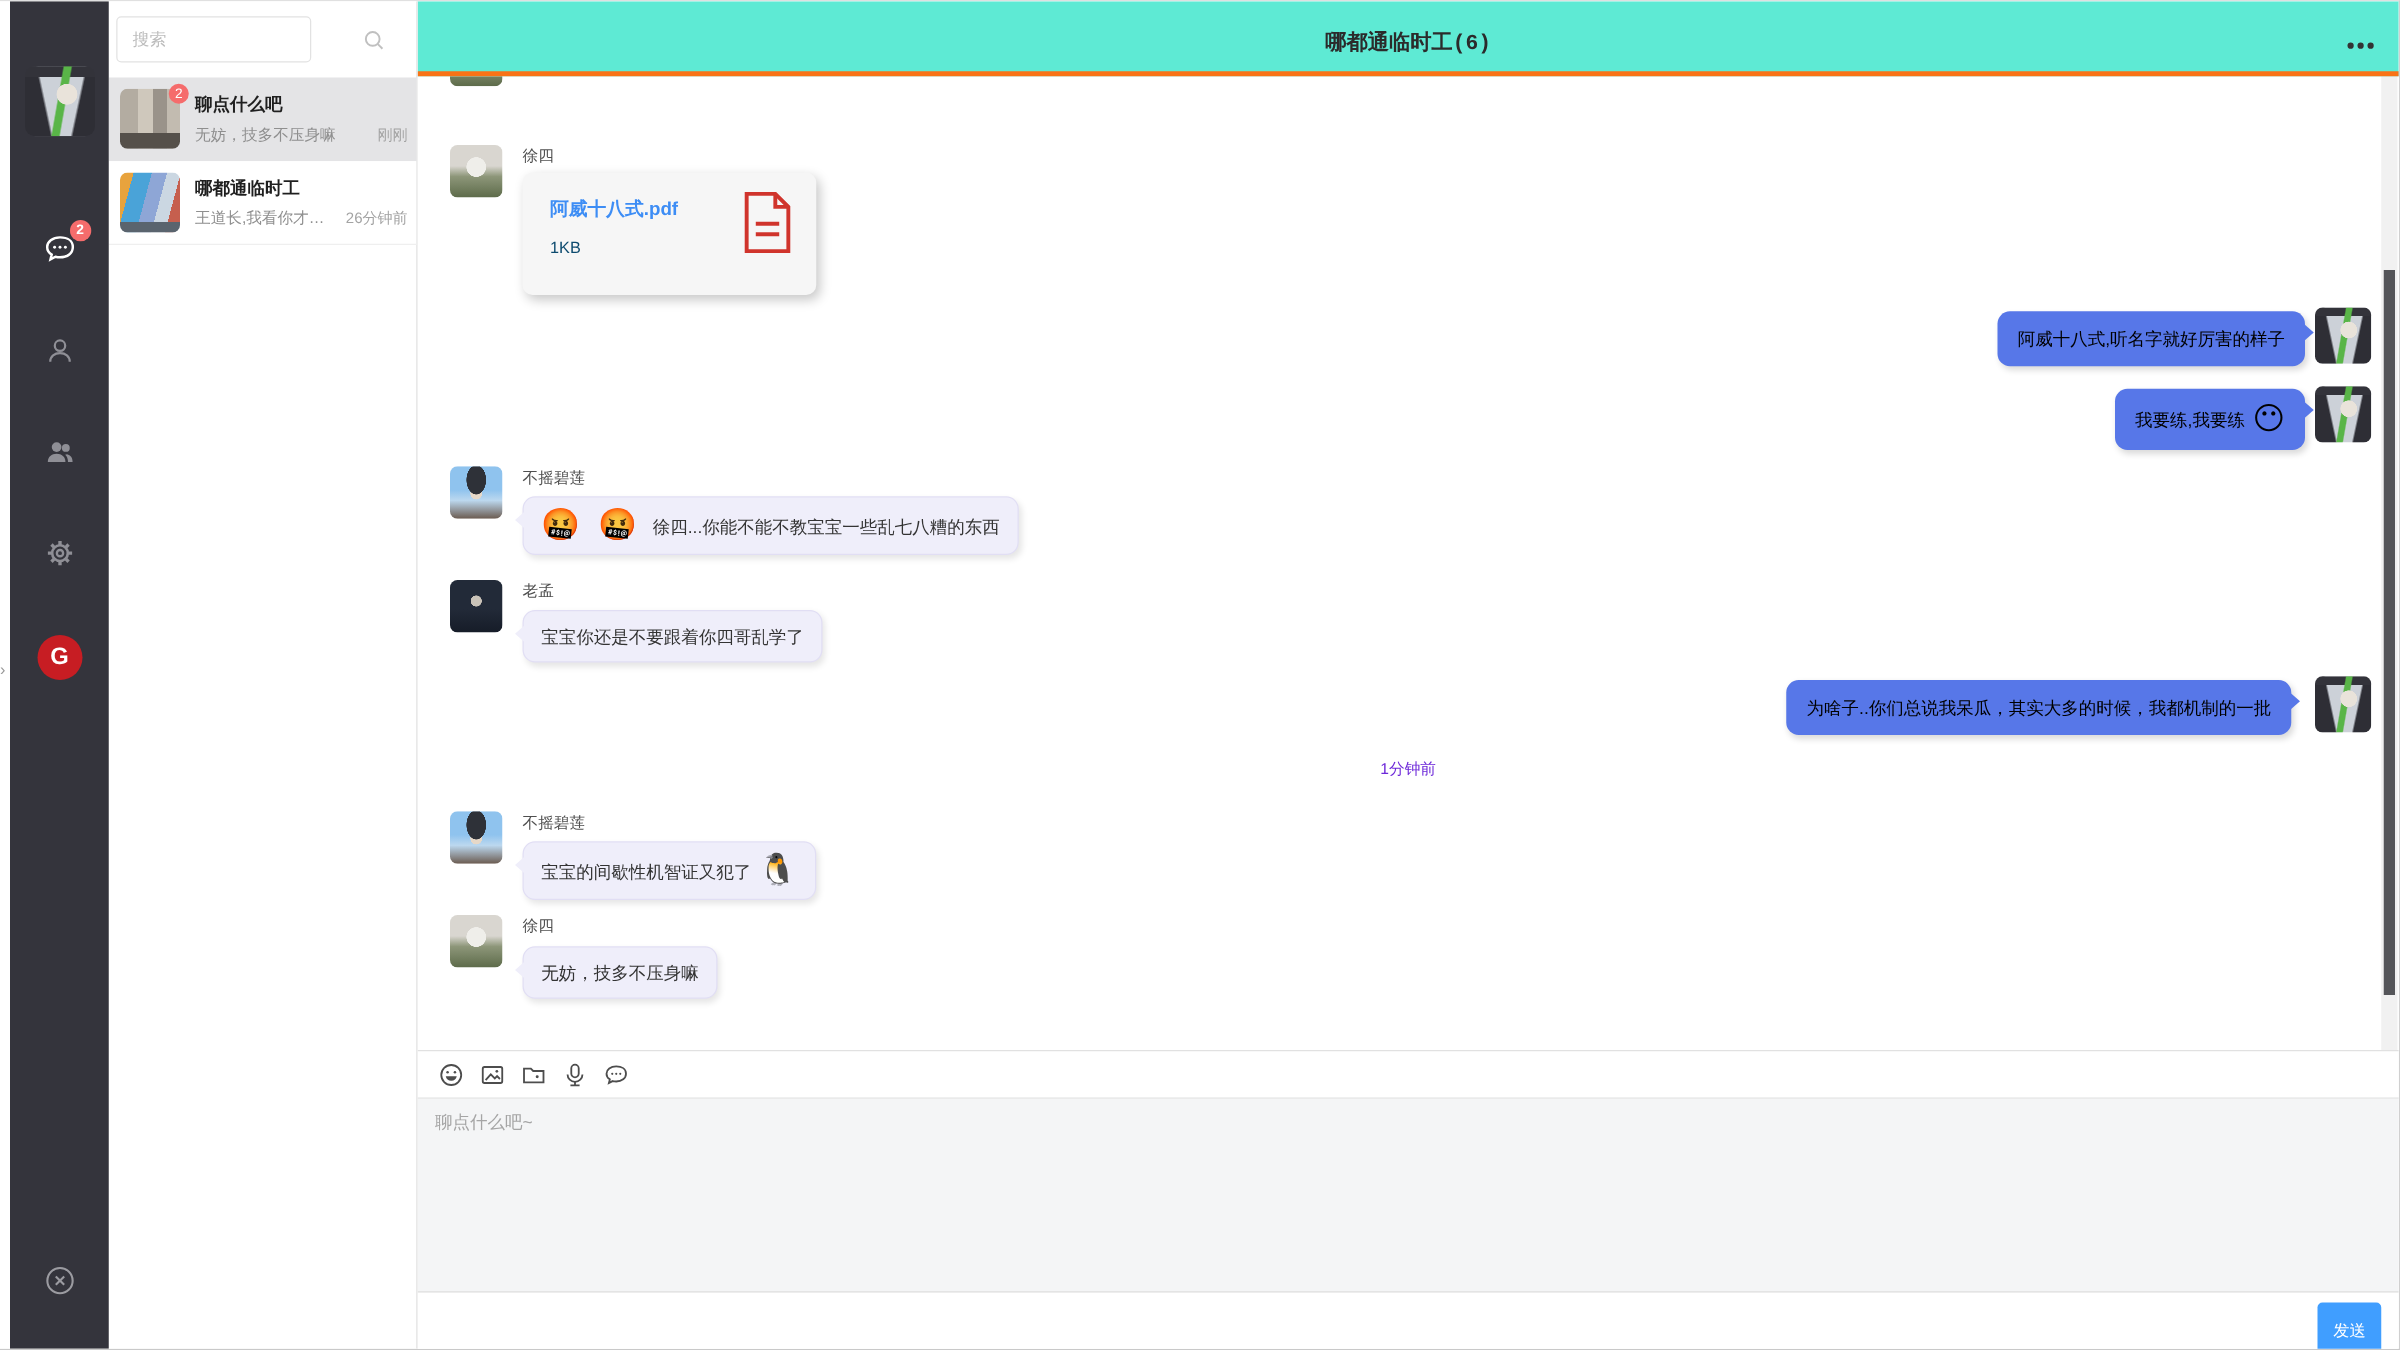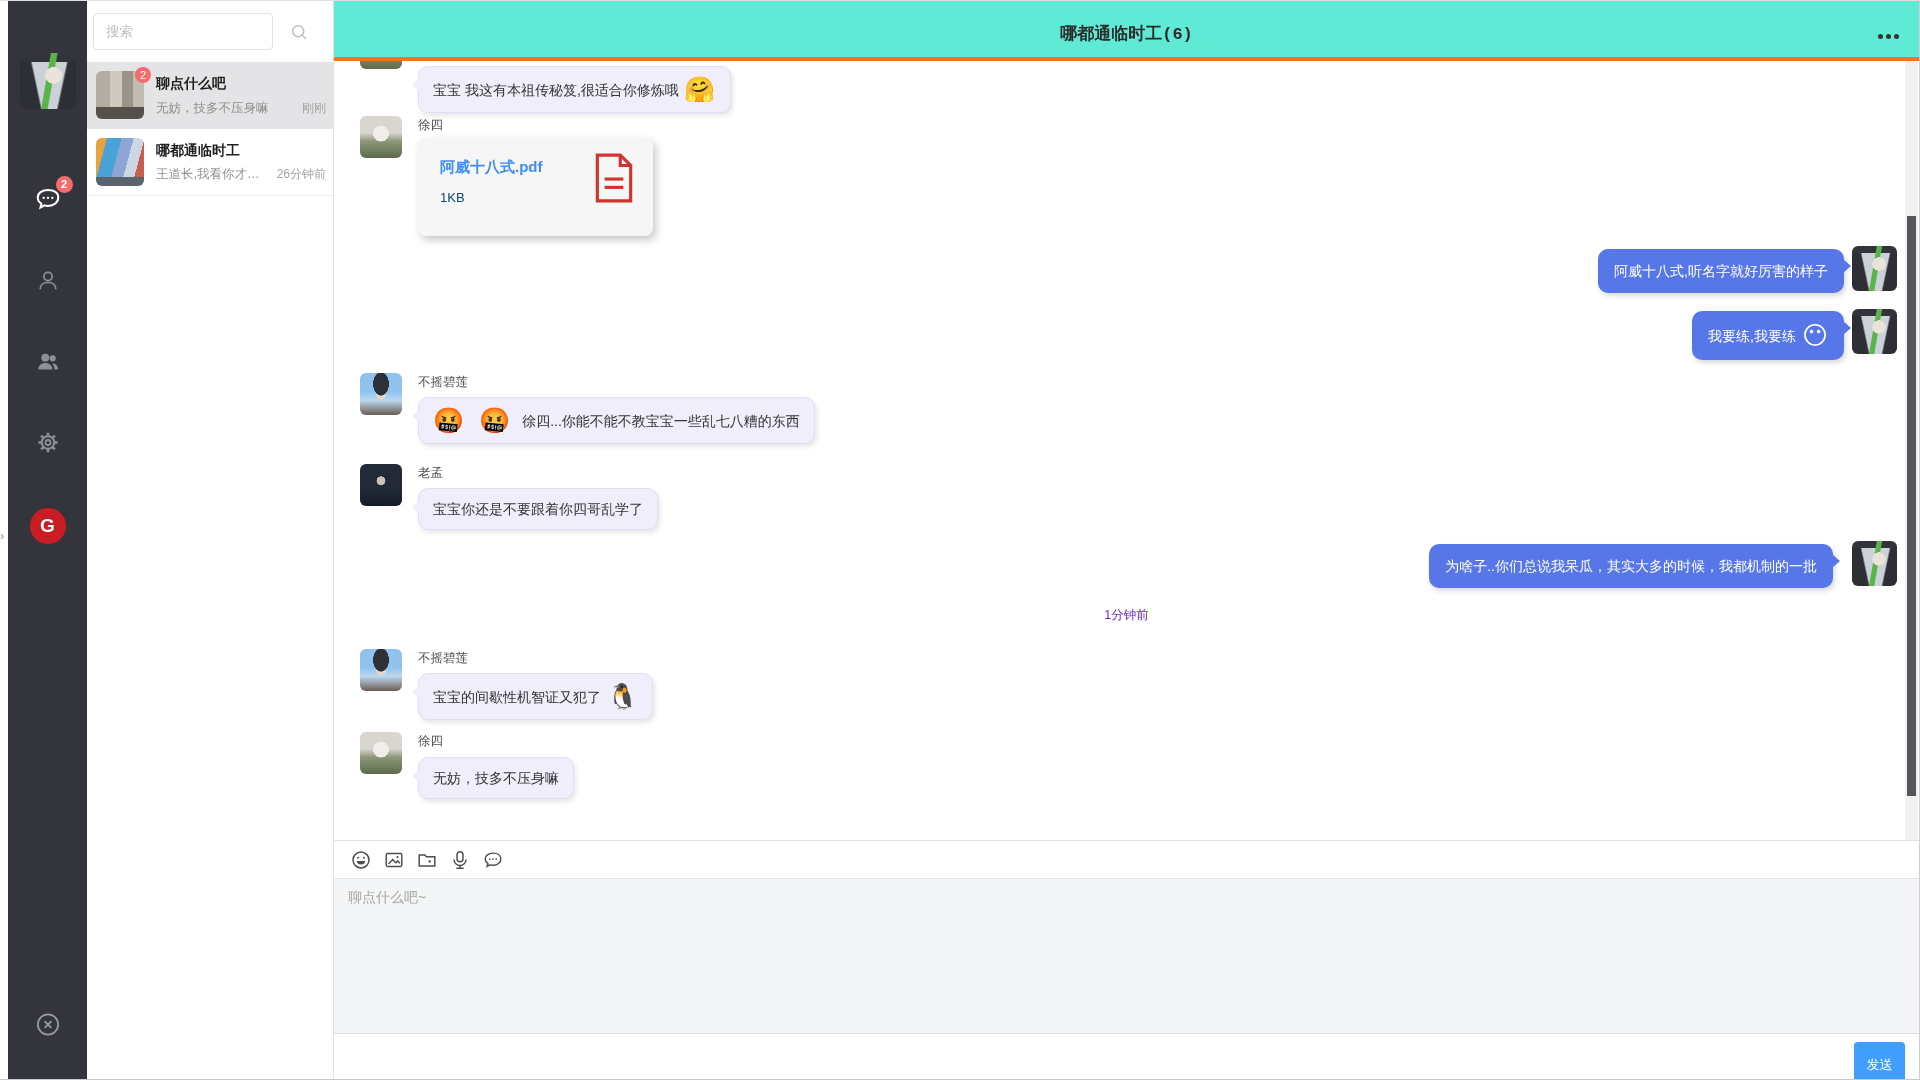--- a/index.html
+++ b/index.html
@@ -27,21 +27,21 @@
   .nav-group  { top:348px; }
   .nav-gear   { top:429px; }
   .badge { position:absolute; top:-9px; right:-11px; min-width:17px; height:17px; padding:0 4px; border-radius:9px;
            background:#f56c6c; color:#fff; font-size:11px; line-height:17px; text-align:center; font-weight:bold;}
   .logo-g { position:absolute; left:50%; transform:translateX(-50%); top:507px; width:36px; height:36px; border-radius:50%;
             background:#c71d23; color:#fff; font-weight:bold; font-size:19px; line-height:36px; text-align:center; cursor:pointer;}
   .nav-close { position:absolute; left:50%; transform:translateX(-50%); top:1010px; cursor:pointer;}
 
   
   .chatlist { position:absolute; left:87px; top:0; width:247px; height:100%; background:#fff; border-right:1px solid #e2e2e2; z-index:3;}
-  .search-input { position:absolute; left:6px; top:12px; width:180px; height:37px; border:1px solid #e2e2e2; border-radius:4px;
+  .search-input { position:absolute; left:6px; top:12px; width:156px; height:37px; border:1px solid #e2e2e2; border-radius:4px;
                   padding:0 12px; font-size:13.5px; color:#333; outline:none; font-family:inherit;}
   .search-input::placeholder { color:#bcbcbc; }
   .search-btn { position:absolute; left:202px; top:21px; width:22px; height:22px; cursor:pointer;}
   .list-item { position:absolute; left:0; width:100%; height:67px; cursor:pointer; border-bottom:1px solid #efefef;}
   .li-1 { top:61px; background:#e4e4e6; border-bottom:none;}
   .li-2 { top:128px; background:#fff;}
   .li-avatar { position:absolute; left:9px; top:9px; width:48px; height:48px; border-radius:6px;}
   .av-group1 { background:
       linear-gradient(0deg, #55504a 0 26%, rgba(0,0,0,0) 26%),
       linear-gradient(90deg, #b3aca1 0 30%, #cfc8bc 30% 55%, #9a938a 55% 78%, #c2bbb0 78%);}
@@ -84,21 +84,21 @@
       linear-gradient(-78deg, #2e2e35 0 26%, rgba(0,0,0,0) 29%),
       #ccd1d8;}
 
   .sender-name { position:absolute; font-size:12.5px; color:#4f4f4f; }
   .bubble-in { position:absolute; display:inline-flex; align-items:center; max-width:720px;
       background:#efeefa; border:1px solid #e1def4; border-radius:10px; padding:10px 14px;
       font-size:14px; color:#333; line-height:20px; box-shadow:2px 3px 5px rgba(0,0,0,0.10);}
   .bubble-in::before { content:''; position:absolute; left:-7px; top:11px;
       border:7px solid rgba(0,0,0,0); border-right:8px solid #efeefa; border-left:0;}
   .bubble-out { position:absolute; display:inline-flex; align-items:center; max-width:720px;
-      background:#5777e8; border-radius:10px; padding:12px 16px; font-size:14px; color:#ffffff;
+      background:#5777e8; border-radius:10px; padding:12px 16px; font-size:14px; color:#000000;
       line-height:20px; box-shadow:2px 3px 5px rgba(0,0,0,0.15);}
   .bubble-out::after { content:''; position:absolute; right:-7px; top:10px;
       border:7px solid rgba(0,0,0,0); border-left:8px solid #5777e8; border-right:0;}
   .emo { font-size:25px; line-height:25px; margin-left:6px; }
   .emo-prefix { font-size:25px; line-height:25px; margin-right:8px; letter-spacing:4px;}
 
   .file-card { position:absolute; width:235px; height:98px; background:#f6f6f6; border-radius:8px;
       box-shadow:3px 4px 9px rgba(0,0,0,0.22); cursor:pointer;}
   .file-name { position:absolute; left:22px; top:20px; font-size:15px; font-weight:bold; color:#3d8df5;}
   .file-size { position:absolute; left:22px; top:52px; font-size:13px; color:#0c4a6e;}
@@ -230,24 +230,20 @@
       <div class="more-btn">
           <i></i>
           <i></i>
           <i></i>
         </div>
     </div>
 
     <div class="msg-scroll">
 
       <div class="avatar-in av-xusi" style="left:26px; top:-34px;"></div>
-      <div class="bubble-in" style="left:84px; top:5px;">
-        <span>宝宝 我这有本祖传秘笈,很适合你修炼哦</span>
-        <span class="emo">🤗</span>
-      </div>
 
       <div class="avatar-in av-xusi" style="left:26px; top:55px;"></div>
       <div class="sender-name" style="left:84px; top:56px;">徐四</div>
       <div class="file-card" style="left:84px; top:77px;">
         <div class="file-name">阿威十八式.pdf</div>
         <div class="file-size">1KB</div>
         <span class="file-icon">
           <svg width="42" height="50" viewBox="0 0 40 48" fill="none" stroke="#d0342c" stroke-width="3">
             <path d="M4 2 H26 L36 12 V46 H4 Z"></path>
             <path d="M26 2 V12 H36"></path>

